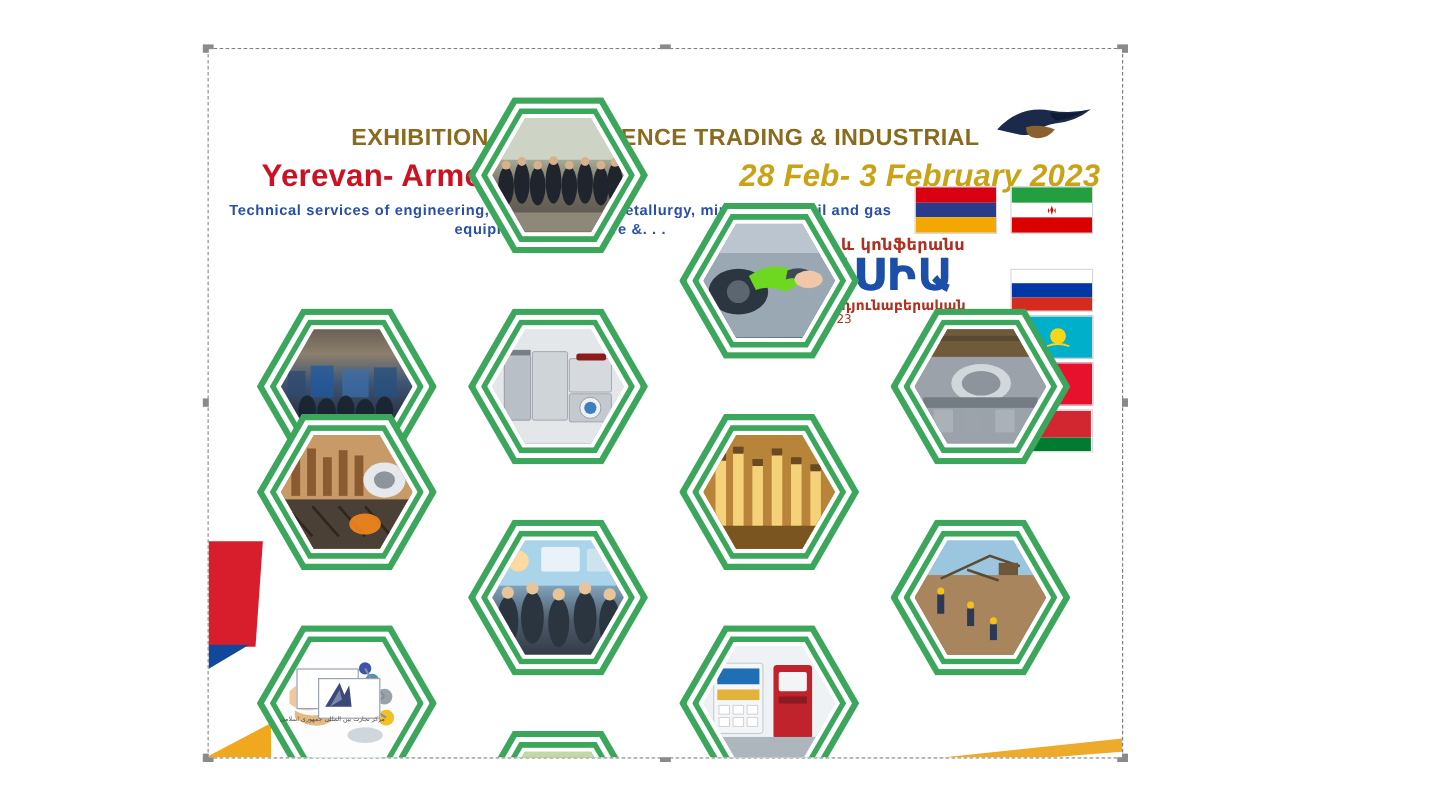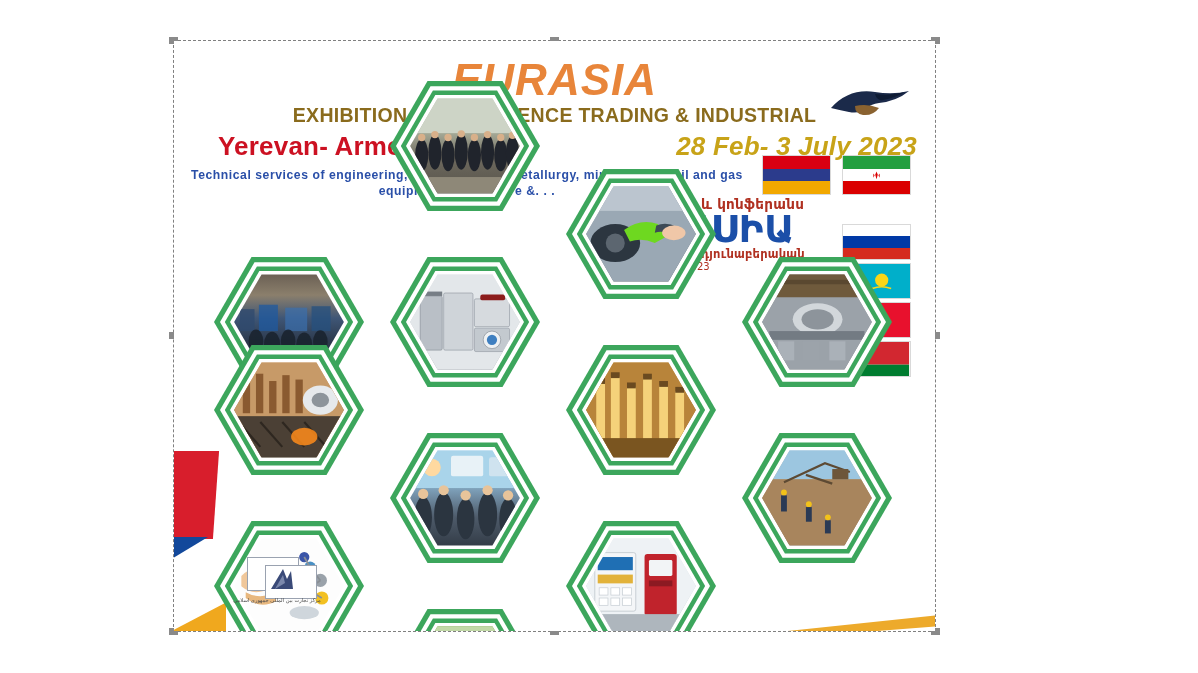--- a/index.html
+++ b/index.html
@@ -127,27 +127,26 @@
 
       <div class="deco" style="left:-8px; top:410px; width:50px; height:88px; background:#D81E2C;
                   transform:skewX(-4deg);"></div>
       <div class="deco" style="left:-6px; top:496px; width:40px; height:24px; background:#12489B;
                   clip-path:polygon(0 0, 100% 0, 0 100%);"></div>
       <div class="deco" style="left:-10px; top:558px; width:62px; height:36px; background:#F0A81E;
                   clip-path:polygon(0 100%, 100% 100%, 100% 10%);"></div>
       <div class="deco" style="left:500px; top:566px; width:280px; height:36px; background:#EDAA2B;
                   clip-path:polygon(0 100%, 100% 18%, 100% 50%, 18% 100%);"></div>
 
-      <div class="title-main">EURASIA</div>
 
       <div class="title-sub">EXHIBITION &amp; CONFERENCE  TRADING &amp; INDUSTRIAL</div>
 
       <div class="line-row">
         <span class="city">Yerevan- Armenia</span>
-        <span class="dates">28 Feb- 3 July 2023</span>
+        <span class="dates">28 Feb- 3 February 2023</span>
       </div>
 
       <div class="desc">Technical services of engineering, petrochemical, metallurgy, mining, steel, oil and gas equipment, agriculture &amp;. . .</div>
 
       <div class="arm">
         <div class="arm-top">Ցուցահանդես և կոնֆերանս</div>
         <div class="arm-main">ԵՎՐԱՍԻԱ</div>
         <div class="arm-bot">Առևտրային և արդյունաբերական</div>
         <div class="arm-year">2023</div>
       </div>

